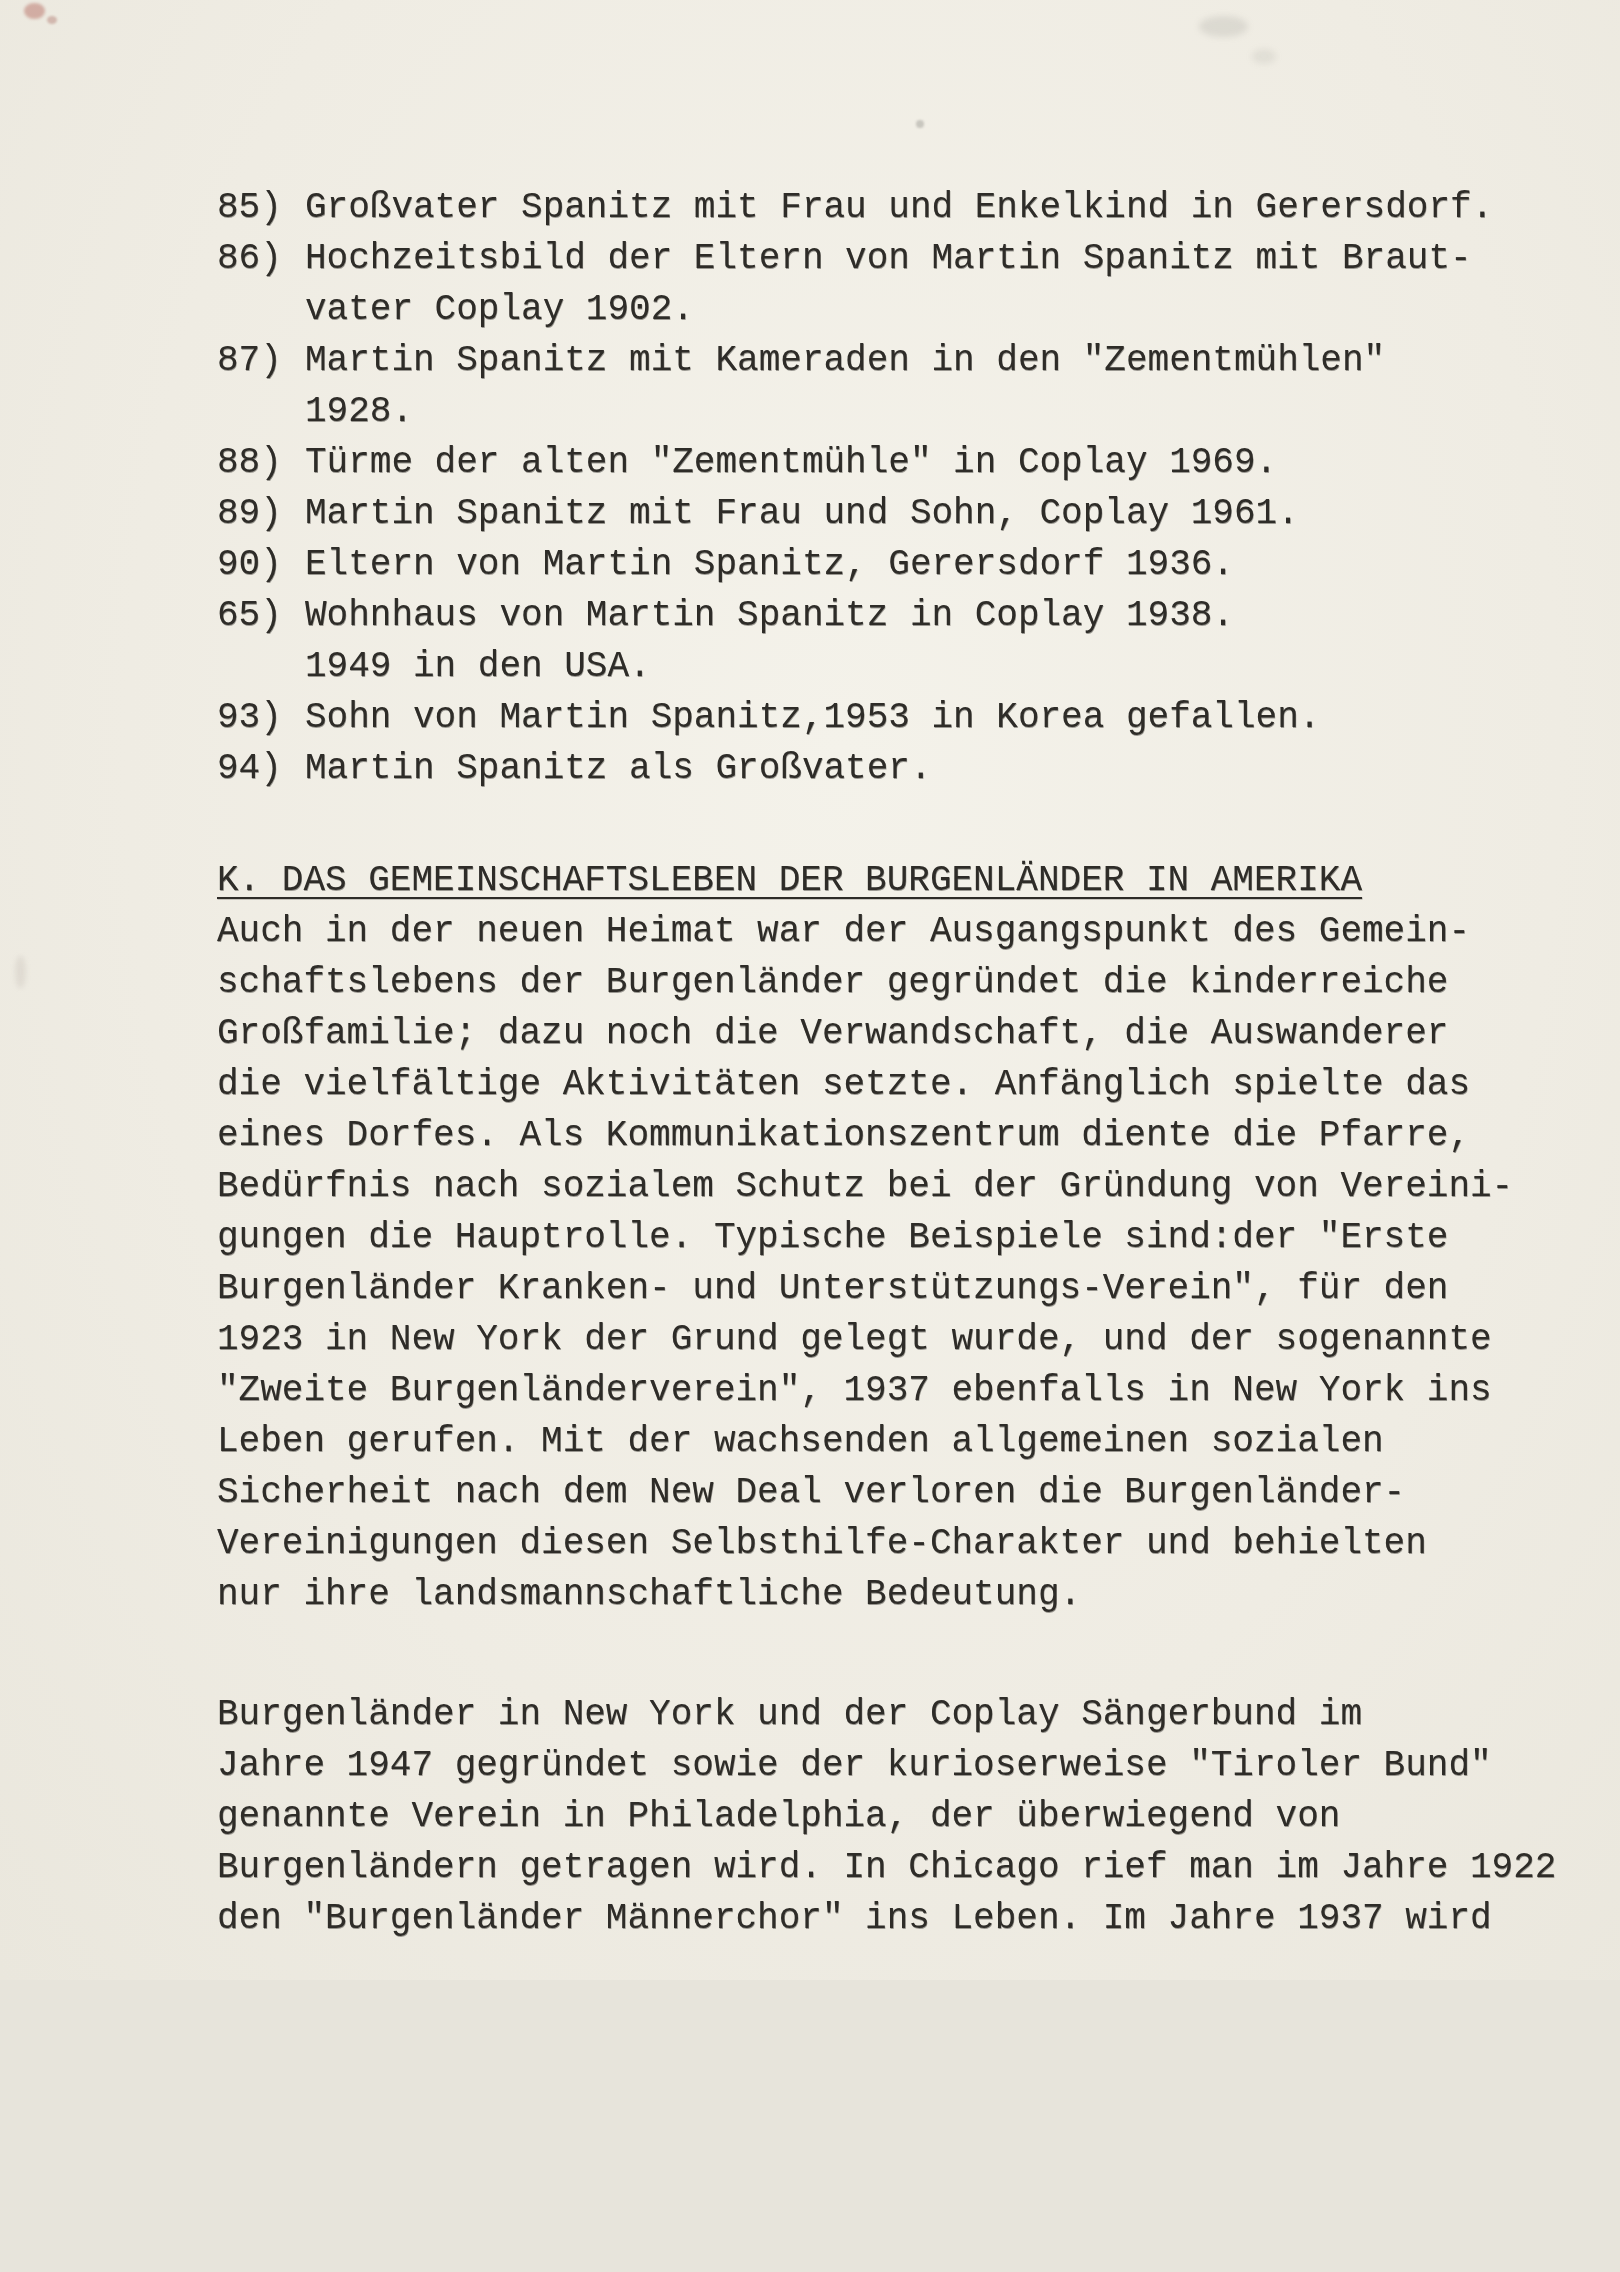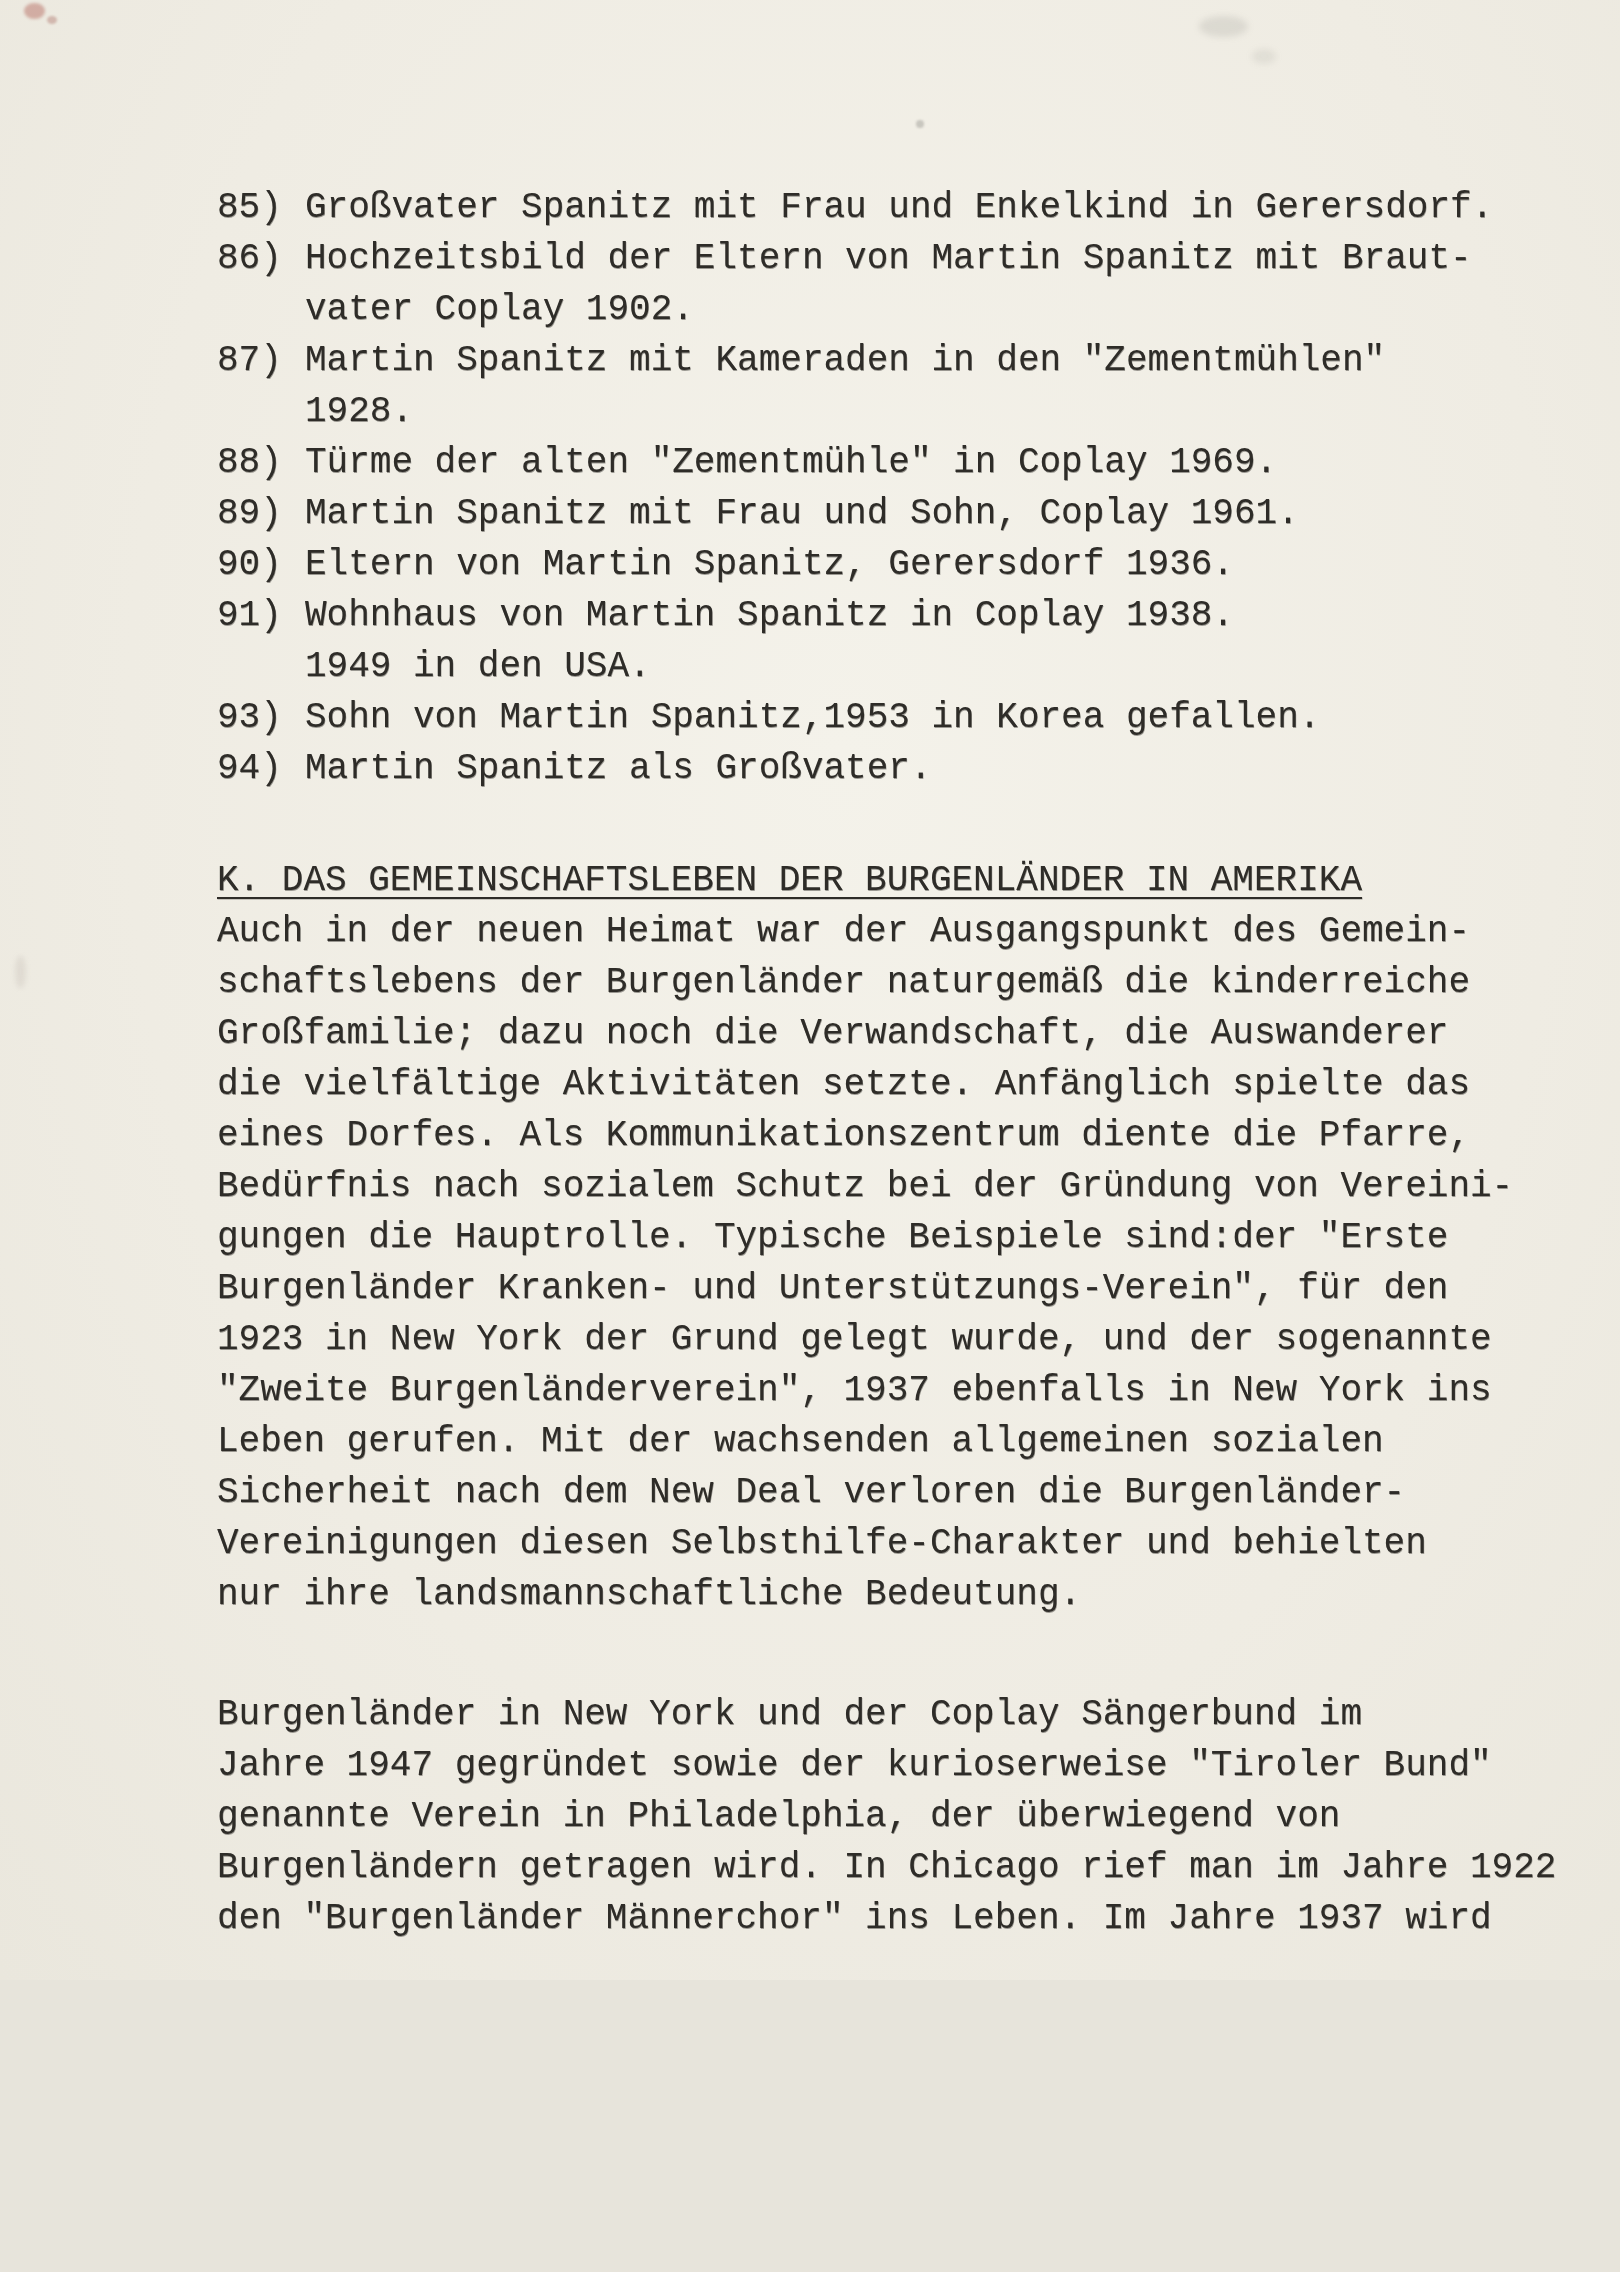--- a/index.html
+++ b/index.html
@@ -123,21 +123,21 @@
           <span class="num">89)</span>
           <span class="txt">Martin Spanitz mit Frau und Sohn, Coplay 1961.</span>
         </div>
 
         <div class="row">
           <span class="num">90)</span>
           <span class="txt">Eltern von Martin Spanitz, Gerersdorf 1936.</span>
         </div>
 
         <div class="row">
-          <span class="num">91)</span>
+          <span class="num">65)</span>
           <span class="txt">Wohnhaus von Martin Spanitz in Coplay 1938.</span>
         </div>
 
 
         <div class="row">
           <span class="num"></span>
           <span class="txt">1949 in den USA.</span>
         </div>
 
         <div class="row">
@@ -150,21 +150,21 @@
           <span class="txt">Martin Spanitz als Großvater.</span>
         </div>
       </div>
 
     <div class="heading">K. DAS GEMEINSCHAFTSLEBEN DER BURGENLÄNDER IN AMERIKA</div>
 
     <div class="paragraph p1">
 
         <div class="pline">Auch in der neuen Heimat war der Ausgangspunkt des Gemein-</div>
 
-        <div class="pline">schaftslebens der Burgenländer naturgemäß die kinderreiche</div>
+        <div class="pline">schaftslebens der Burgenländer gegründet die kinderreiche</div>
 
         <div class="pline">Großfamilie; dazu noch die Verwandschaft, die Auswanderer</div>
 
         <div class="pline">die vielfältige Aktivitäten setzte. Anfänglich spielte das</div>
 
         <div class="pline">eines Dorfes. Als Kommunikationszentrum diente die Pfarre,</div>
 
         <div class="pline">Bedürfnis nach sozialem Schutz bei der Gründung von Vereini-</div>
 
         <div class="pline">gungen die Hauptrolle. Typische Beispiele sind:der "Erste</div>

